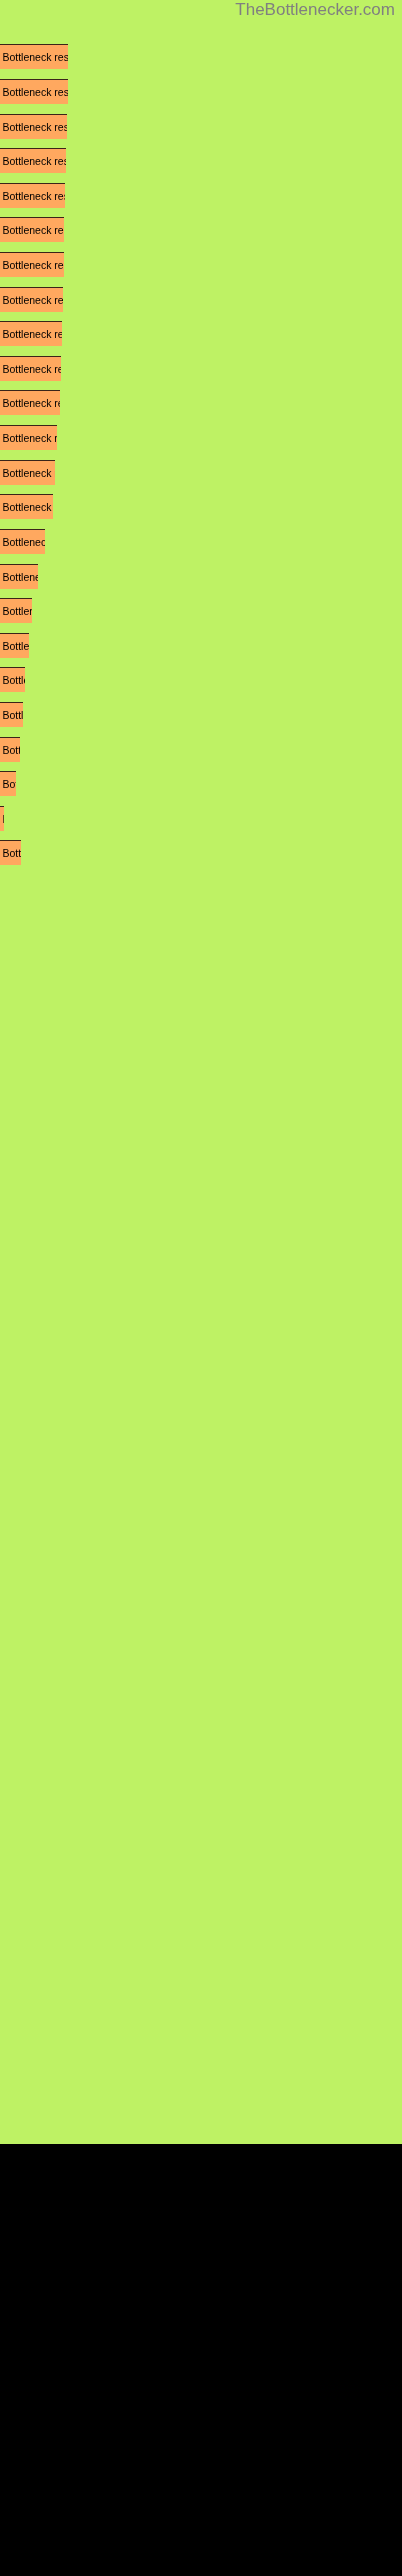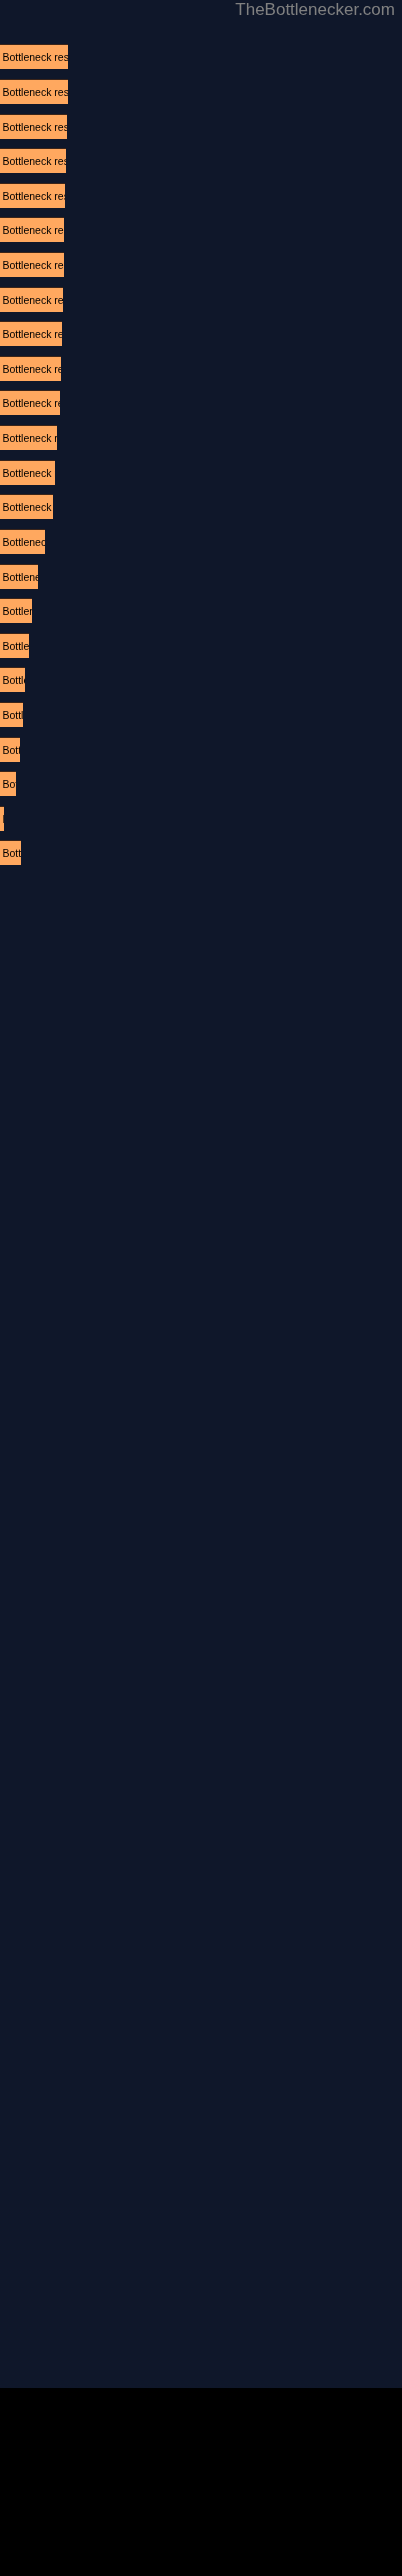--- a/index.html
+++ b/index.html
@@ -14,22 +14,22 @@
     position: relative;
     overflow: hidden;
     font-family: "Liberation Sans", sans-serif;
     -webkit-font-smoothing: antialiased;
   }
   #page-root {
     position: absolute;
     left: 0;
     top: 0;
     width: 403px;
-    height: 2388px;
-    background: #0f172a;
+    height: 2144px;
+    background: #bef264;
   }
   .site-title {
     position: absolute;
     right: 8px;
     top: 0px;
     font-size: 17px;
     line-height: 19.3px;
     color: #808080;
     white-space: nowrap;
     letter-spacing: 0px;

